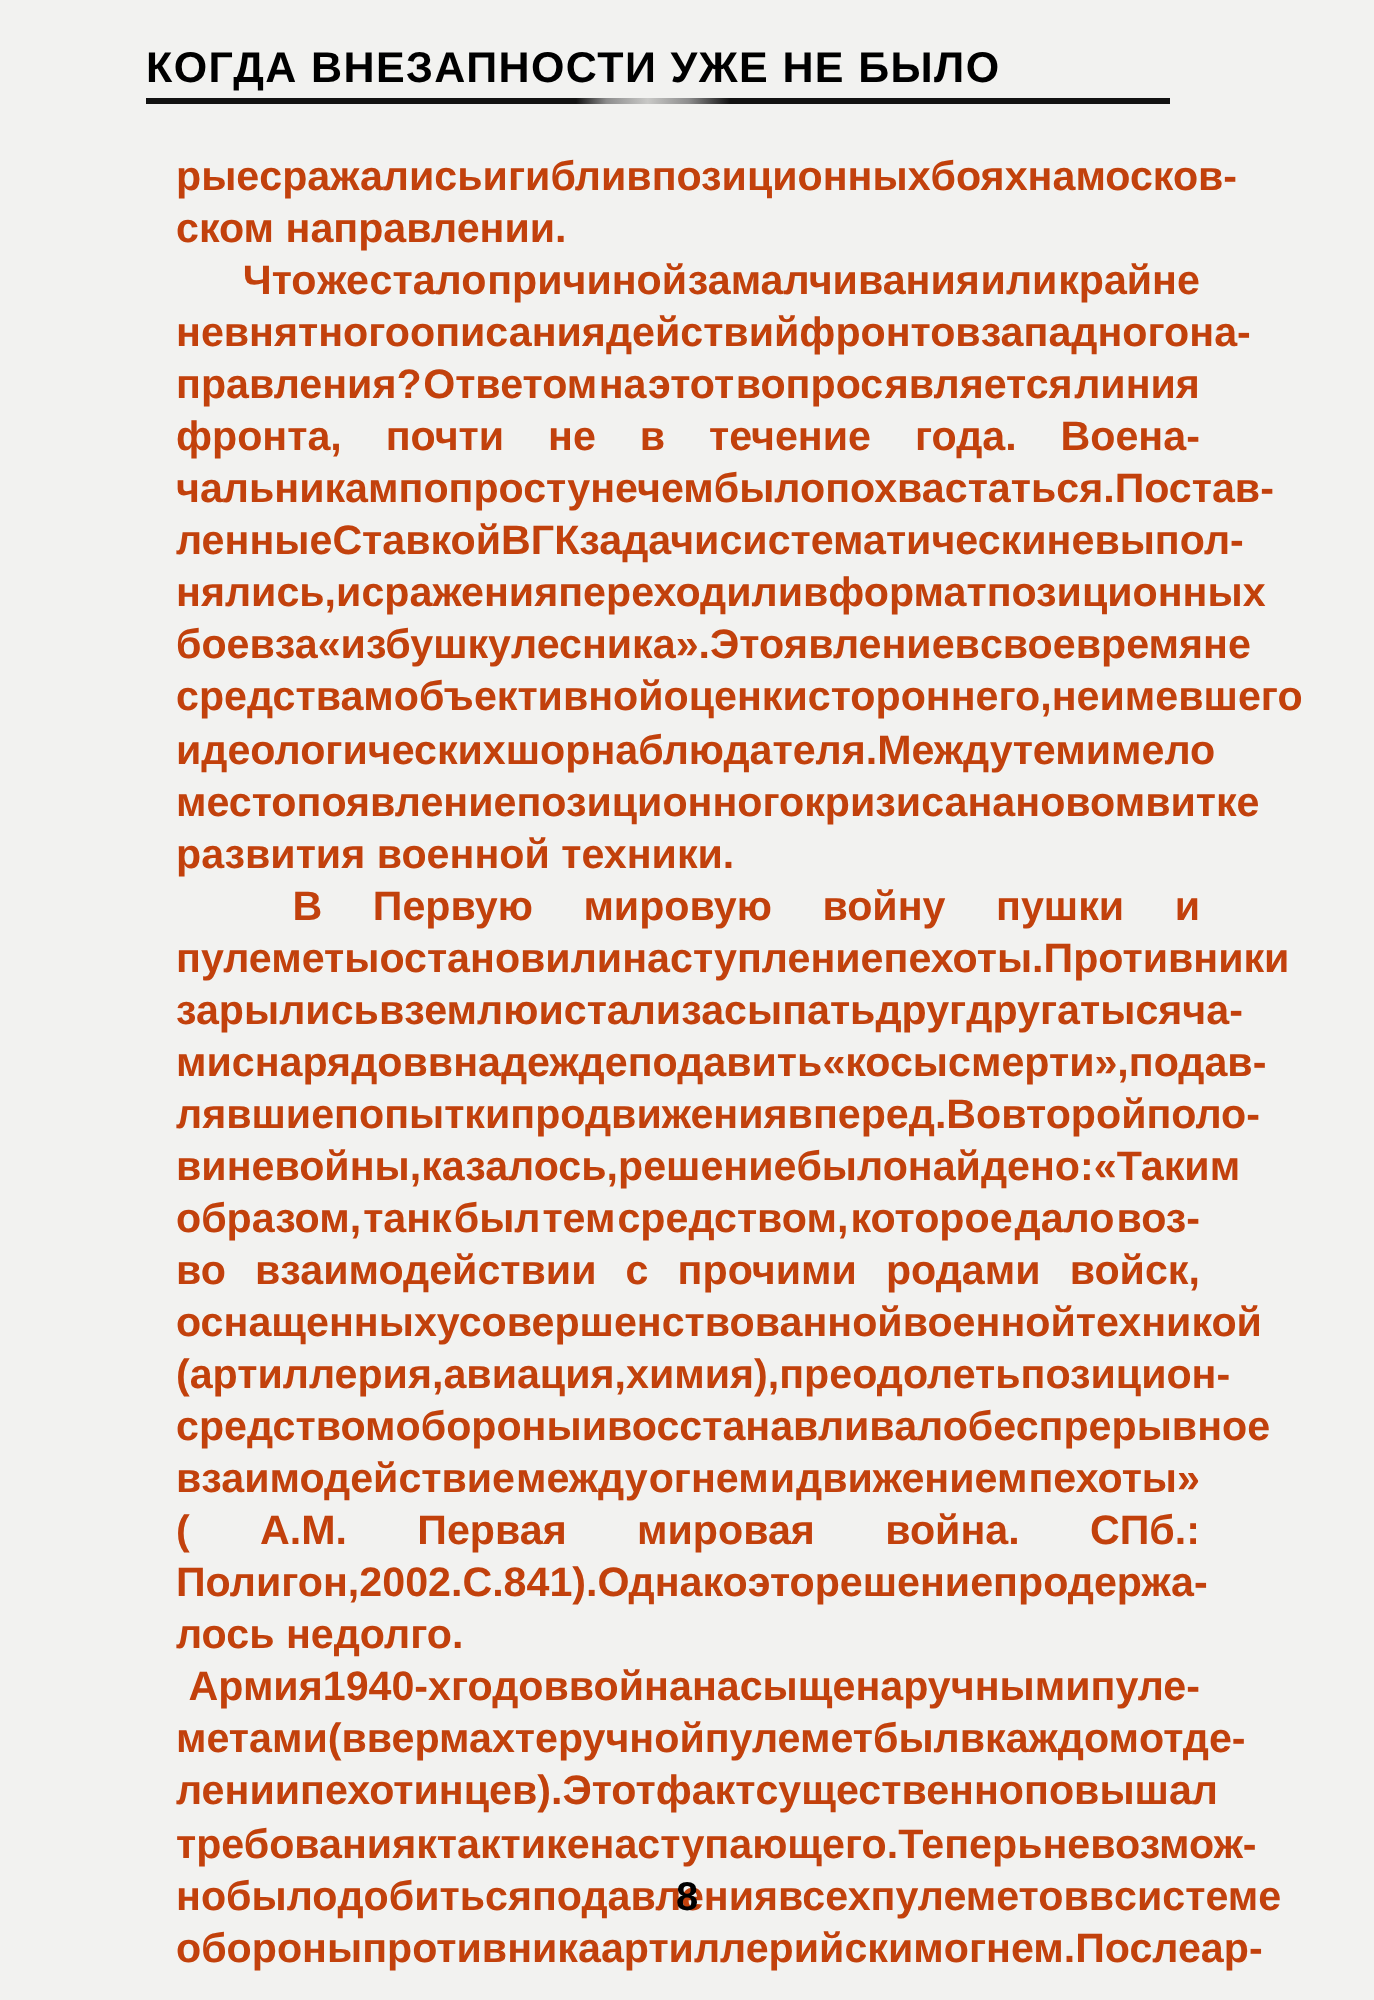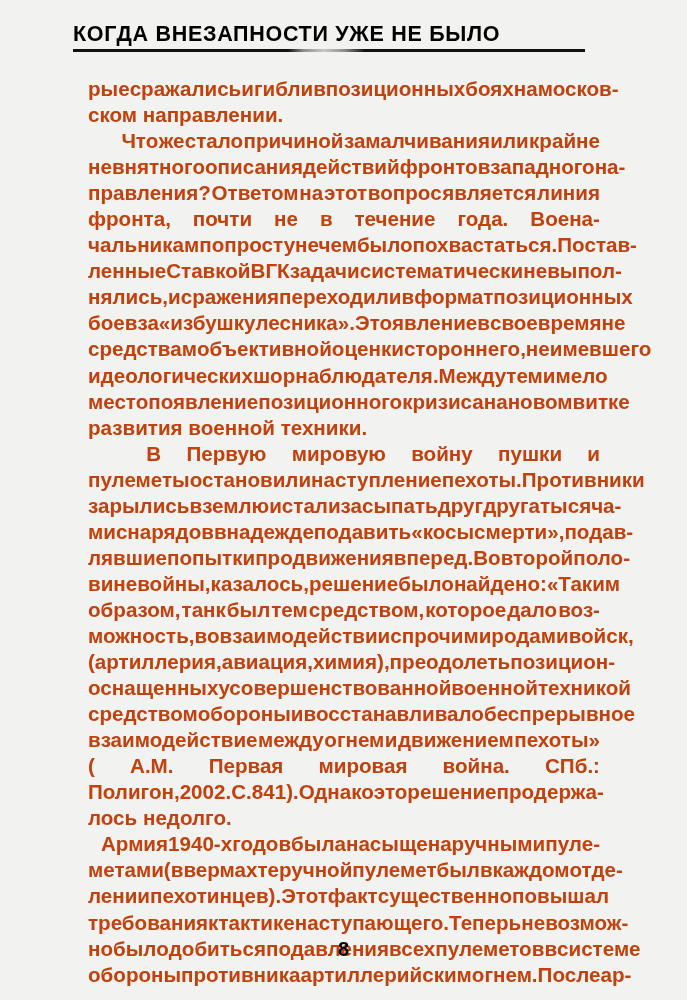--- a/index.html
+++ b/index.html
@@ -118,29 +118,29 @@
       <div class="line j"><span class="w">идеологических</span><span class="w">шор</span><span class="w">наблюдателя.</span><span class="w">Между</span><span class="w">тем</span><span class="w">имело</span></div>
       <div class="line j"><span class="w">место</span><span class="w">появление</span><span class="w">позиционного</span><span class="w">кризиса</span><span class="w">на</span><span class="w">новом</span><span class="w">витке</span></div>
       <div class="line"><span>развития</span> <span>военной</span> <span>техники.</span></div>
       <div class="line j"><span class="indent"></span><span class="w">В</span><span class="w">Первую</span><span class="w">мировую</span><span class="w">войну</span><span class="w">пушки</span><span class="w">и</span></div>
       <div class="line j"><span class="w">пулеметы</span><span class="w">остановили</span><span class="w">наступление</span><span class="w">пехоты.</span><span class="w">Противники</span></div>
       <div class="line j"><span class="w">зарылись</span><span class="w">в</span><span class="w">землю</span><span class="w">и</span><span class="w">стали</span><span class="w">засыпать</span><span class="w">друг</span><span class="w">друга</span><span class="w">тысяча-</span></div>
       <div class="line j"><span class="w">ми</span><span class="w">снарядов</span><span class="w">в</span><span class="w">надежде</span><span class="w">подавить</span><span class="w">«косы</span><span class="w">смерти»,</span><span class="w">подав-</span></div>
       <div class="line j"><span class="w">лявшие</span><span class="w">попытки</span><span class="w">продвижения</span><span class="w">вперед.</span><span class="w">Во</span><span class="w">второй</span><span class="w">поло-</span></div>
       <div class="line j"><span class="w">вине</span><span class="w">войны,</span><span class="w">казалось,</span><span class="w">решение</span><span class="w">было</span><span class="w">найдено:</span><span class="w">«Таким</span></div>
       <div class="line j"><span class="w">образом,</span><span class="w">танк</span><span class="w">был</span><span class="w">тем</span><span class="w">средством,</span><span class="w">которое</span><span class="w">дало</span><span class="w">воз-</span></div>
-      <div class="line j"><span class="w">можность,</span><span class="w">во</span><span class="w">взаимодействии</span><span class="w">с</span><span class="w">прочими</span><span class="w">родами</span><span class="w">войск,</span></div>
+      <div class="line j"><span class="w">во</span><span class="w">взаимодействии</span><span class="w">с</span><span class="w">прочими</span><span class="w">родами</span><span class="w">войск,</span></div>
+      <div class="line j"><span class="w">оснащенных</span><span class="w">усовершенствованной</span><span class="w">военной</span><span class="w">техникой</span></div>
       <div class="line j"><span class="w">(артиллерия,</span><span class="w">авиация,</span><span class="w">химия),</span><span class="w">преодолеть</span><span class="w">позицион-</span></div>
-      <div class="line j"><span class="w">оснащенных</span><span class="w">усовершенствованной</span><span class="w">военной</span><span class="w">техникой</span></div>
       <div class="line j"><span class="w">средством</span><span class="w">обороны</span><span class="w">и</span><span class="w">восстанавливало</span><span class="w">беспрерывное</span></div>
       <div class="line j"><span class="w">взаимодействие</span><span class="w">между</span><span class="w">огнем</span><span class="w">и</span><span class="w">движением</span><span class="w">пехоты»</span></div>
       <div class="line j"><span class="w">(</span><span class="w">А.М.</span><span class="w">Первая</span><span class="w">мировая</span><span class="w">война.</span><span class="w">СПб.:</span></div>
       <div class="line j"><span class="w">Полигон,</span><span class="w">2002.</span><span class="w">С.</span><span class="w">841).</span><span class="w">Однако</span><span class="w">это</span><span class="w">решение</span><span class="w">продержа-</span></div>
       <div class="line"><span>лось</span> <span>недолго.</span></div>
-      <div class="line j"><span class="indent"></span><span class="w">Армия</span><span class="w">1940-х</span><span class="w">годов</span><span class="w">была</span><span class="w">насыщена</span><span class="w">ручными</span><span class="w">пуле-</span></div>
+      <div class="line j"><span class="indent"></span><span class="w">Армия</span><span class="w">1940-х</span><span class="w">годов</span><span class="w">война</span><span class="w">насыщена</span><span class="w">ручными</span><span class="w">пуле-</span></div>
       <div class="line j"><span class="w">метами</span><span class="w">(в</span><span class="w">вермахте</span><span class="w">ручной</span><span class="w">пулемет</span><span class="w">был</span><span class="w">в</span><span class="w">каждом</span><span class="w">отде-</span></div>
       <div class="line j"><span class="w">лении</span><span class="w">пехотинцев).</span><span class="w">Этот</span><span class="w">факт</span><span class="w">существенно</span><span class="w">повышал</span></div>
       <div class="line j"><span class="w">требования</span><span class="w">к</span><span class="w">тактике</span><span class="w">наступающего.</span><span class="w">Теперь</span><span class="w">невозмож-</span></div>
       <div class="line j"><span class="w">но</span><span class="w">было</span><span class="w">добиться</span><span class="w">подавления</span><span class="w">всех</span><span class="w">пулеметов</span><span class="w">в</span><span class="w">системе</span></div>
       <div class="line j"><span class="w">обороны</span><span class="w">противника</span><span class="w">артиллерийским</span><span class="w">огнем.</span><span class="w">После</span><span class="w">ар-</span></div>
     </div>
 
   <div class="folio">8</div>
 
 </div>

